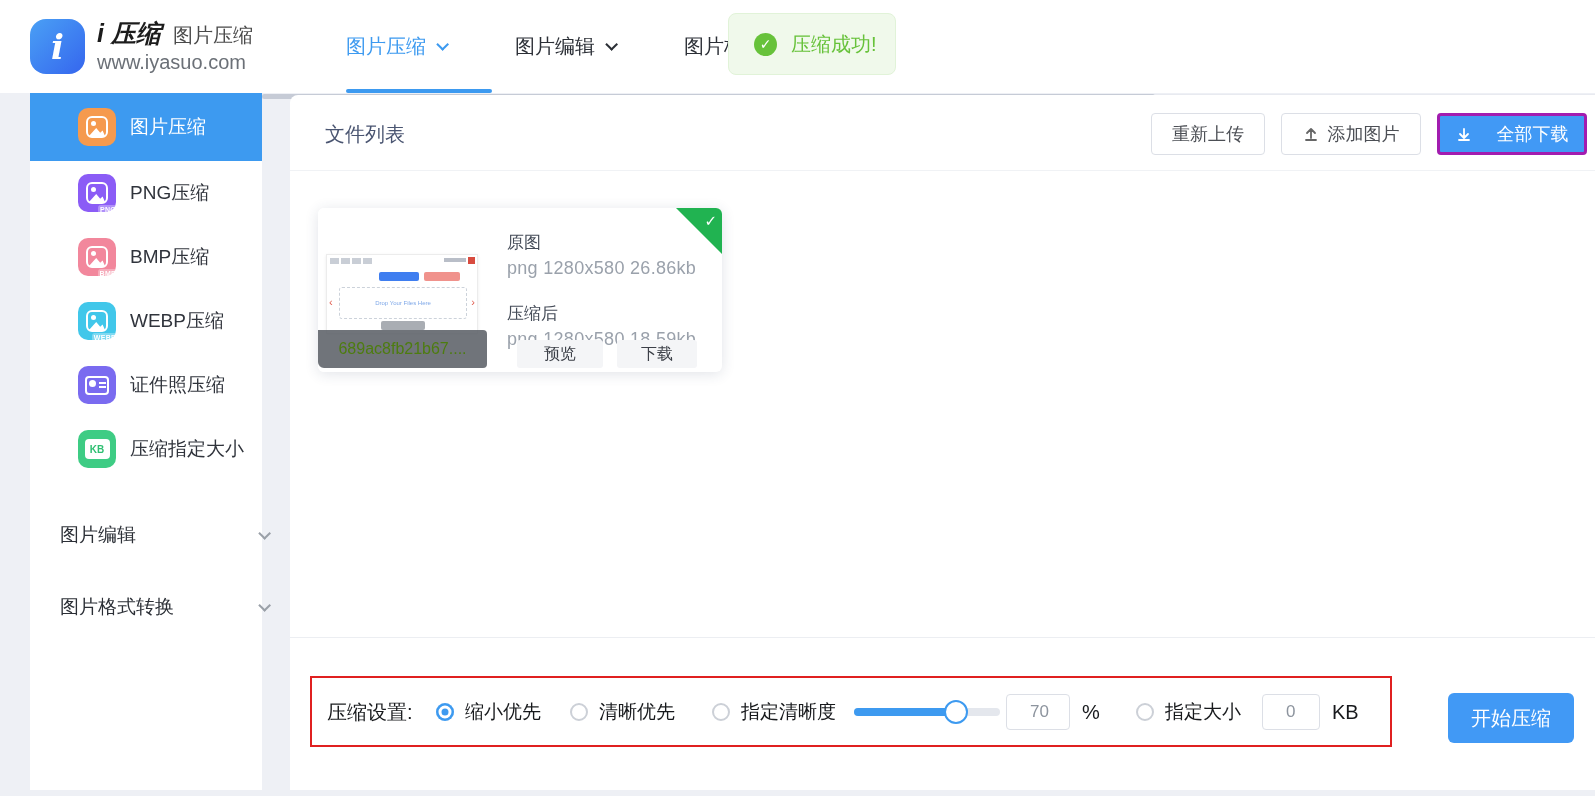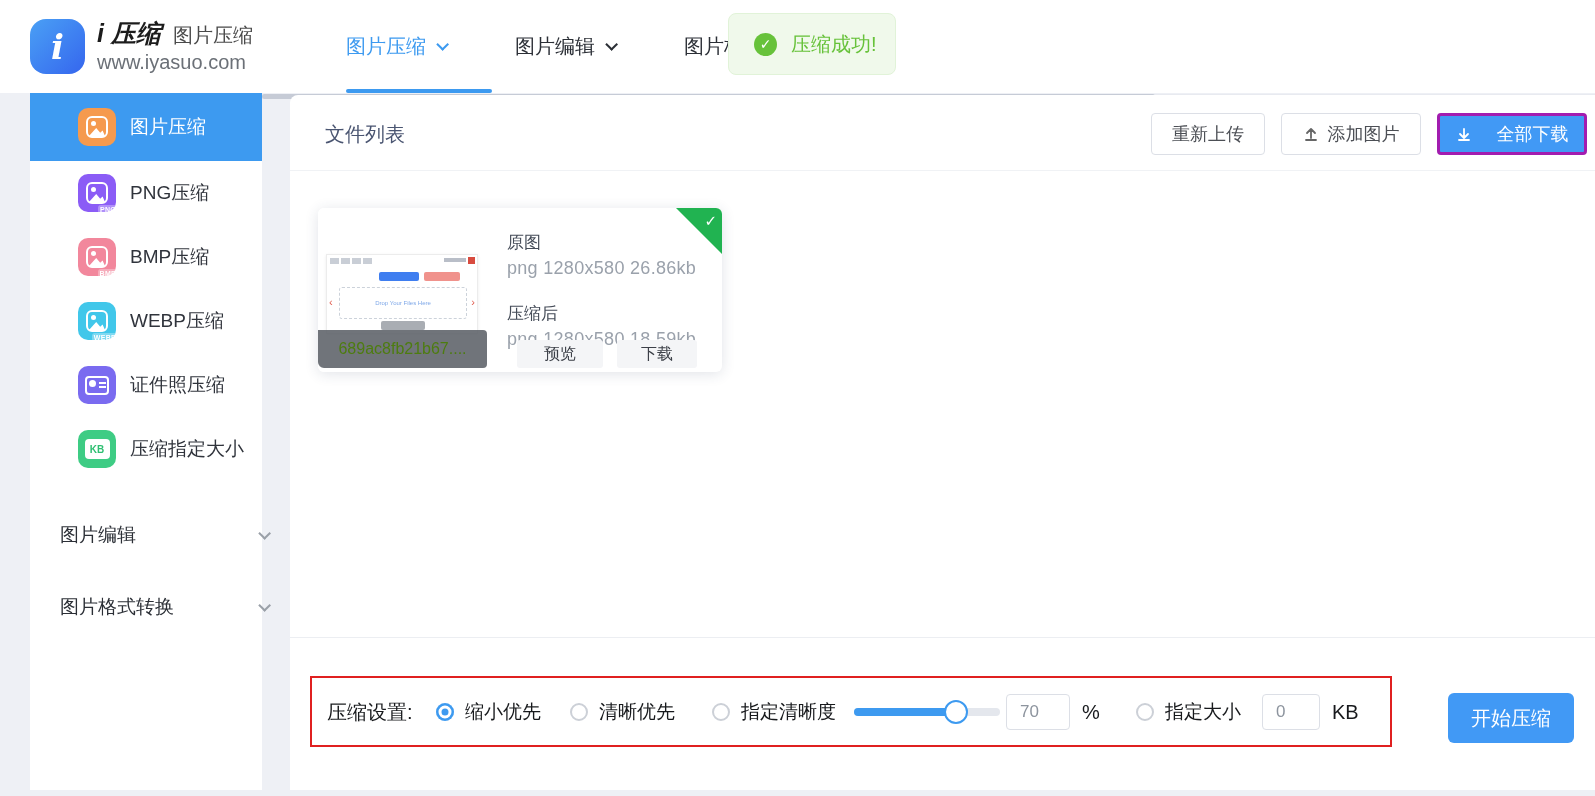--- a/index.html
+++ b/index.html
@@ -109,21 +109,21 @@
   .settings-row { position:absolute; left:0; top:0; width:100%; height:100%; }
   .s-abs { position:absolute; top:50%; transform:translateY(-50%); display:flex; align-items:center; white-space:nowrap; }
   .set-label { left:15px; font-size:20px; color:#17191c; }
   .radio { width:18px; height:18px; border-radius:50%; background:#fff; border:2px solid #ccd0d7; display:inline-block; cursor:pointer; }
   .radio.checked { border:none; background:#3d9af0; box-shadow:inset 0 0 0 2.5px #3d9af0, inset 0 0 0 5.5px #fff; }
   .radio-label { font-size:19px; color:#17191c; margin-left:11px; cursor:pointer; }
   .slider { left:542px; width:146px; height:8px; background:#e4e7ed; border-radius:4px; cursor:pointer; }
   .slider-fill { height:8px; background:#3d9af0; border-radius:4px; }
   .slider-thumb { position:absolute; top:50%; transform:translate(-50%,-50%); width:24px; height:24px; background:#fff;
     border:2px solid #3d9af0; border-radius:50%; cursor:grab; }
-  .num-input { height:36px; border:1px solid #dcdfe6; border-radius:4px; font-size:17px; color:#8d949e; padding-left:13px;
+  .num-input { height:36px; border:1px solid #dcdfe6; border-radius:4px; font-size:17px; color:#8d949e; padding-left:23px;
     outline:none; background:#fff; font-family:inherit; }
   .unit { font-size:20px; color:#17191c; }
 
   .start-btn { position:absolute; left:1448px; top:693px; width:126px; height:50px; background:#4199f5; color:#fff;
     font-size:20px; border:none; border-radius:6px; display:flex; align-items:center; justify-content:center; cursor:pointer; z-index:3; }
 </style>
 </head>
 <body>
 
 <div id="screen">

